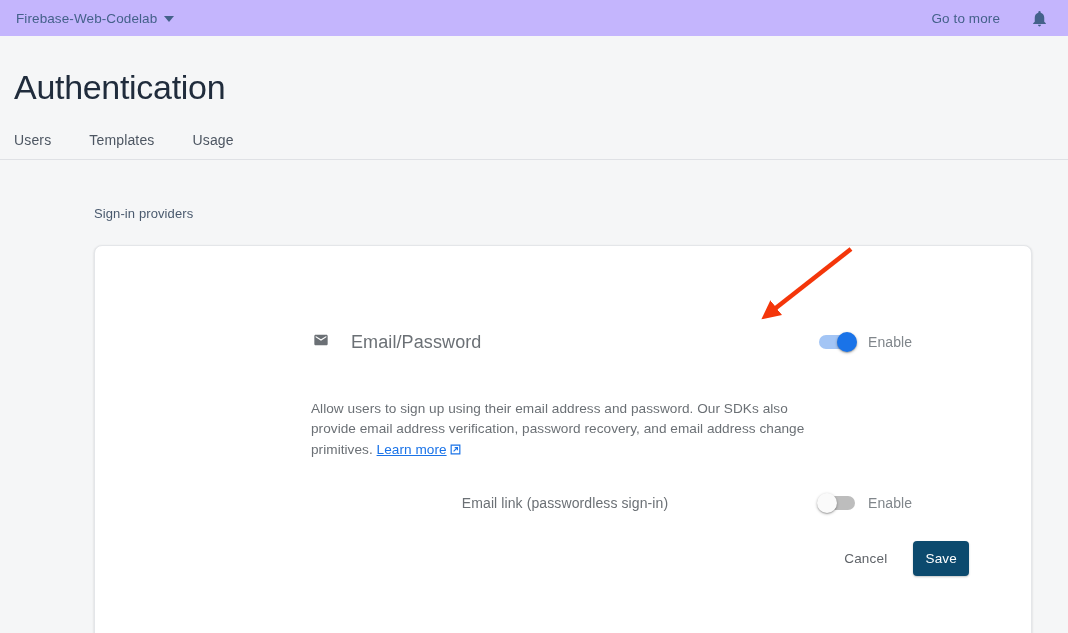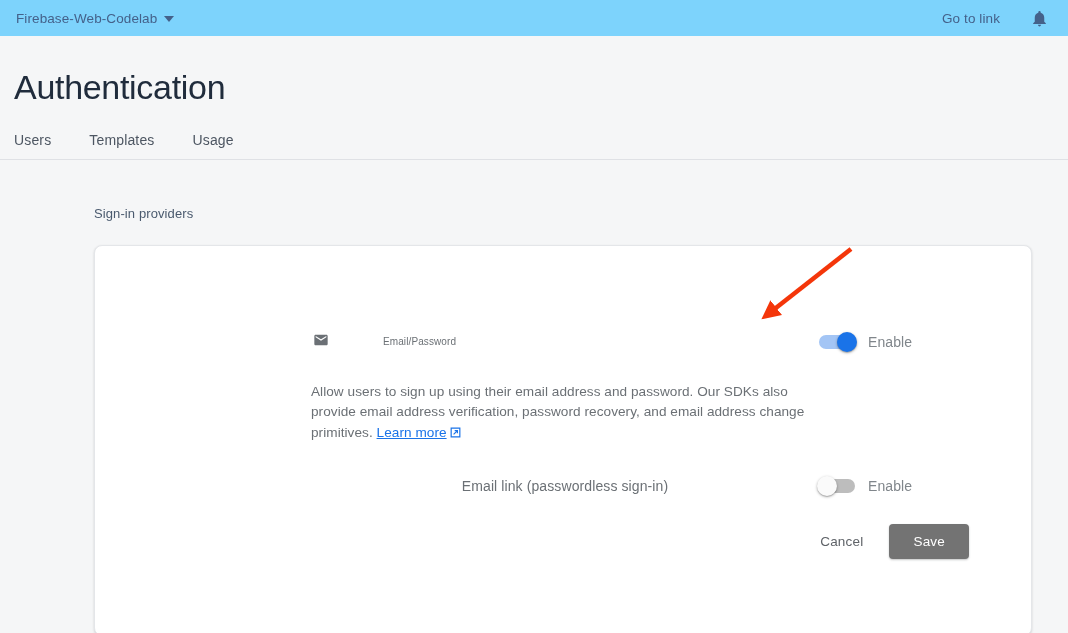--- a/index.html
+++ b/index.html
@@ -17,21 +17,21 @@
     overflow: hidden;
     position: relative;
   }
 
   
   .topbar {
     height: 36px;
     display: flex;
     align-items: center;
     padding: 0 16px 0 14px;
-    background: #7dd3fc;
+    background: #c4b5fd;
   }
   .project-selector {
     display: flex;
     align-items: center;
     gap: 7px;
     cursor: pointer;
     padding: 2px 2px;
   }
   .project-name {
     font-size: 13.5px;
@@ -135,24 +135,23 @@
     align-items: center;
   }
   .provider-ident {
     display: flex;
     align-items: center;
     gap: 20px;
     flex: 1;
   }
   .mail-icon { display: block; }
   .provider-name {
-    font-size: 10px;
+    font-size: 18px;
     color: #6b7075;
     letter-spacing: .1px;
-    margin-left: 32px;
   }
 
   .toggle-group {
     display: flex;
     align-items: center;
     gap: 13px;
     width: 152px;
   }
   .switch {
     width: 36px;
@@ -175,21 +174,21 @@
   .switch.off .knob { left: -2px;  background: #fafafa; }
   .toggle-label {
     font-size: 14px;
     color: #80868b;
     letter-spacing: .1px;
     white-space: nowrap;
     text-align: center;
   }
 
   .provider-desc {
-    margin-top: 30px;
+    margin-top: 46px;
     font-size: 13.6px;
     line-height: 20.5px;
     color: #6b7075;
     max-width: 520px;
     letter-spacing: .05px;
   }
   .learn-more {
     color: #1a73e8;
     text-decoration: underline;
     cursor: pointer;
@@ -229,45 +228,45 @@
     cursor: pointer;
     letter-spacing: .2px;
   }
   .btn-text {
     background: none;
     border: none;
     color: #5f6368;
     padding: 9px 16px;
   }
   .btn-primary {
-    background: #737373;
+    background: #0c4a6e;
     border: none;
     color: #ffffff;
-    padding: 10px 24px;
+    padding: 10px 12px;
     box-shadow: 0 1px 2px rgba(60,64,67,.30);
   }
 
   
   .annotation {
     position: absolute;
     left: 0; top: 0;
     width: 1068px; height: 633px;
     pointer-events: none;
   }
 </style>
 </head>
 <body>
 
 <div class="topbar">
   <div class="project-selector">
     <span class="project-name">Firebase-Web-Codelab</span>
     <span class="caret-down"></span>
   </div>
   <div class="topbar-spacer"></div>
-  <span class="go-to-docs">Go to link</span>
+  <span class="go-to-docs">Go to more</span>
   <span class="bell-btn">
     <span>
       <svg width="19" height="21" viewBox="0 0 24 24" fill="#44618a" aria-hidden="true">
         <path d="M12 22c1.1 0 2-.9 2-2h-4c0 1.1.9 2 2 2zm6-6v-5c0-3.07-1.64-5.64-4.5-6.32V4a1.5 1.5 0 0 0-3 0v.68C7.63 5.36 6 7.92 6 11v5l-2 2v1h16v-1l-2-2z"></path>
       </svg>
     </span>
   </span>
 </div>
 
 <h1 class="page-title">Authentication</h1>

